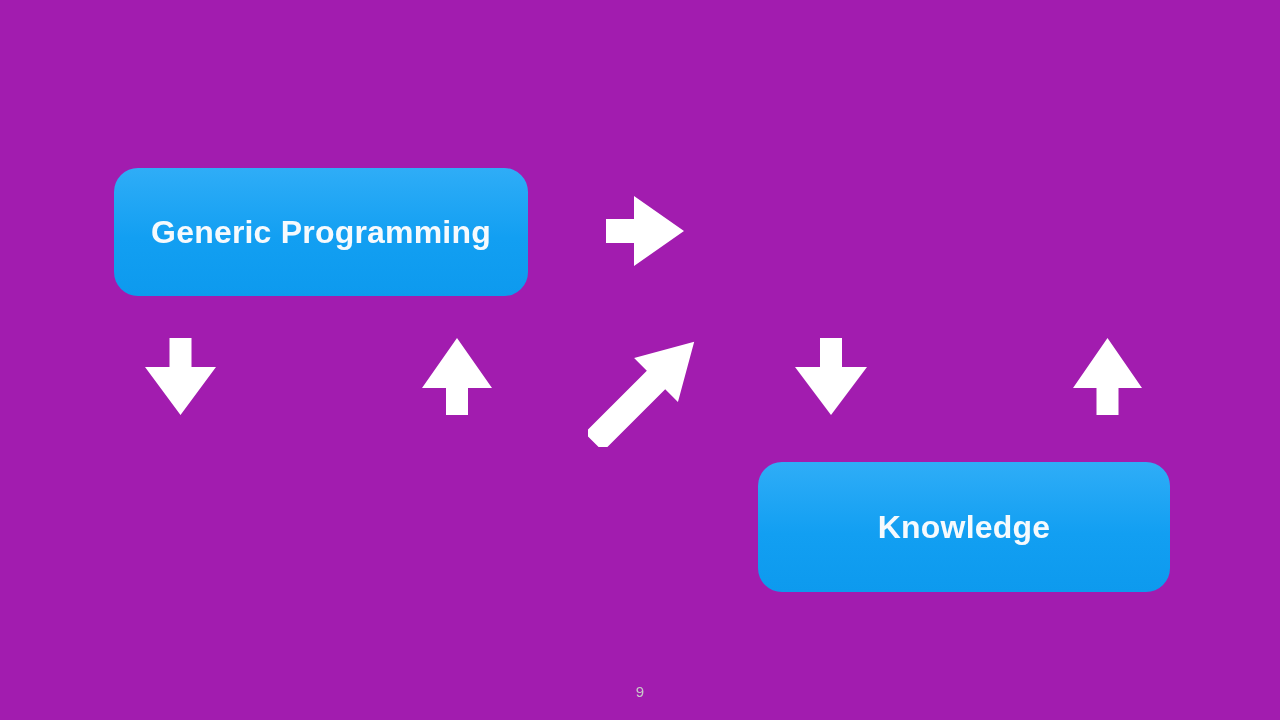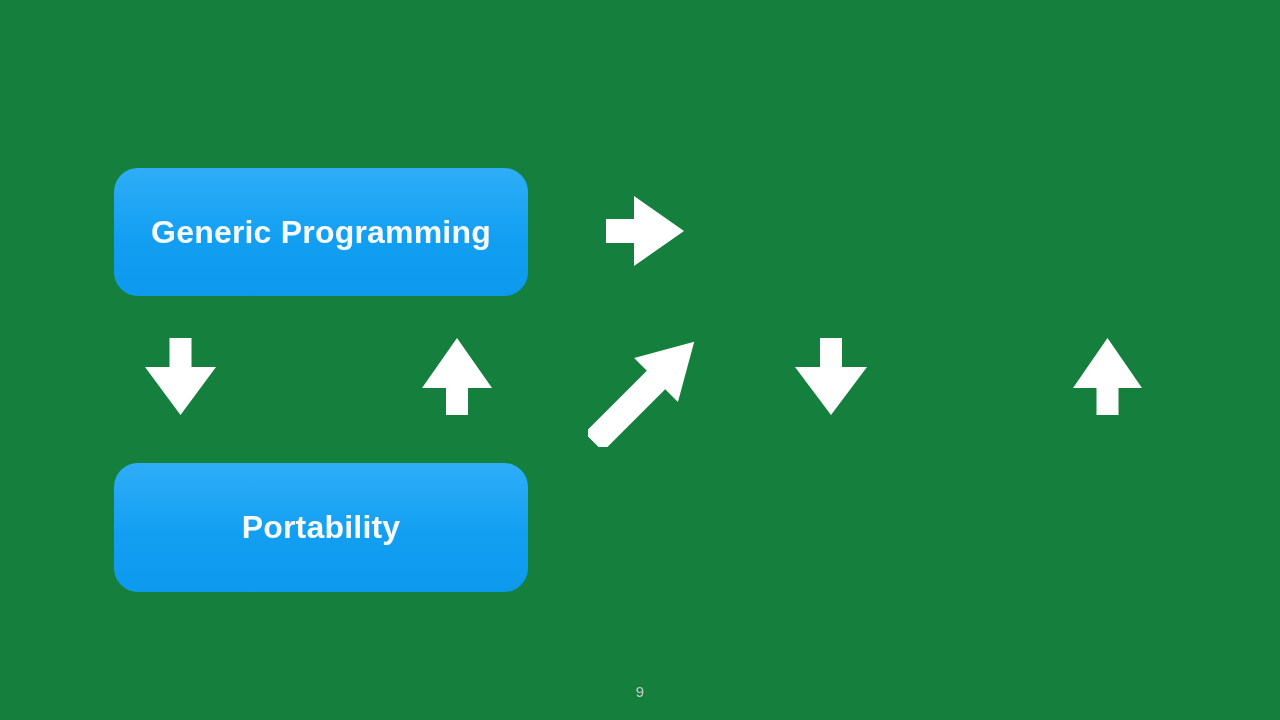--- a/index.html
+++ b/index.html
@@ -4,21 +4,21 @@
 <style>
   html, body {
     margin: 0;
     padding: 0;
     background: #000000;
   }
   .slide {
     position: relative;
     width: 1280px;
     height: 720px;
-    background: #15803d;
+    background: #a21caf;
     overflow: hidden;
     font-family: "Liberation Sans", sans-serif;
   }
   .node {
     position: absolute;
     border-radius: 24px;
     background: linear-gradient(180deg, #2fadf7 0%, #129ff2 55%, #0d9aee 100%);
     display: flex;
     align-items: center;
     justify-content: center;
@@ -59,24 +59,24 @@
 </head>
 <body>
 
 <div class="slide">
 
   <div class="node node-gp">
     <span class="node-label">Generic Programming</span>
   </div>
 
 
-  <div class="node node-port">
-    <span class="node-label">Portability</span>
+
+  <div class="node node-know">
+    <span class="node-label">Knowledge</span>
   </div>
-
 
   <svg class="arrow arrow-right" width="78" height="70" viewBox="0 0 78 70">
     <polygon points="0,23 28,23 28,0 78,35 28,70 28,47 0,47"></polygon>
   </svg>
 
   <svg class="arrow arrow-down-left" width="71" height="77" viewBox="0 0 71 77">
     <polygon points="24.5,0 46.5,0 46.5,29 71,29 35.5,77 0,29 24.5,29"></polygon>
   </svg>
 
   <svg class="arrow arrow-up-left" width="70" height="77" viewBox="0 0 70 77">

